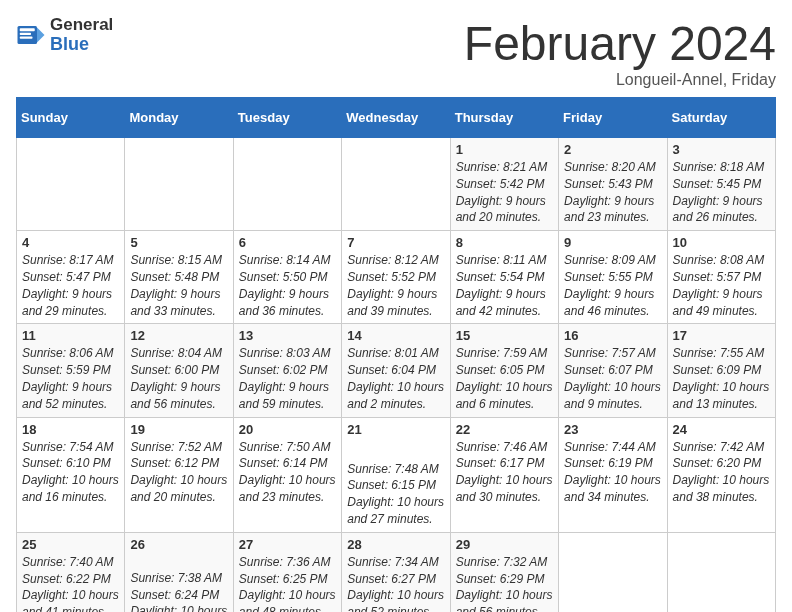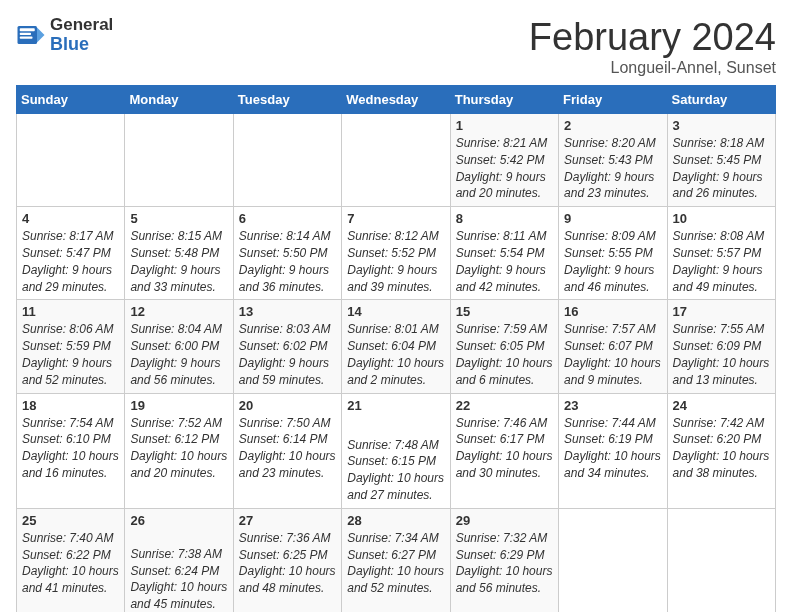--- a/index.html
+++ b/index.html
@@ -37,39 +37,39 @@
       color: #2a6ebb;
     }
     .logo-icon {
       width: 30px;
       height: 30px;
     }
     .title-block {
       text-align: right;
     }
     .calendar-title {
-      font-size: 38px;
+      font-size: 48px;
       font-weight: normal;
       color: #333;
     }
     .calendar-subtitle {
       font-size: 16px;
       color: #555;
     }
     table {
       width: 100%;
       border-collapse: collapse;
       table-layout: fixed;
     }
     thead tr th {
       background-color: #2a6ebb;
       color: #fff;
       font-size: 13px;
       font-weight: bold;
-      padding: 6px 4px;
+      padding: 12px 4px;
       text-align: left;
       border: 1px solid #2a6ebb;
     }
     tbody tr td {
       border: 1px solid #ccc;
       vertical-align: top;
       padding: 4px 5px;
       height: 90px;
       background: #fff;
     }
@@ -105,21 +105,21 @@
       <rect x="5" y="17" width="15" height="3" rx="1" fill="white"></rect>
       <rect x="5" y="22" width="17" height="3" rx="1" fill="white"></rect>
     </svg>
     <div class="logo-text">
       <span class="logo-general">General</span>
       <span class="logo-blue">Blue</span>
     </div>
   </div>
   <div class="title-block">
     <div class="calendar-title">February 2024</div>
-    <div class="calendar-subtitle">Longueil-Annel, Sunset</div>
+    <div class="calendar-subtitle">Longueil-Annel, Friday</div>
   </div>
 </div>
 
 <table>
   <thead>
     <tr>
     <th>Sunday</th>
         <th>Monday</th>
         <th>Tuesday</th>
         <th>Wednesday</th>

